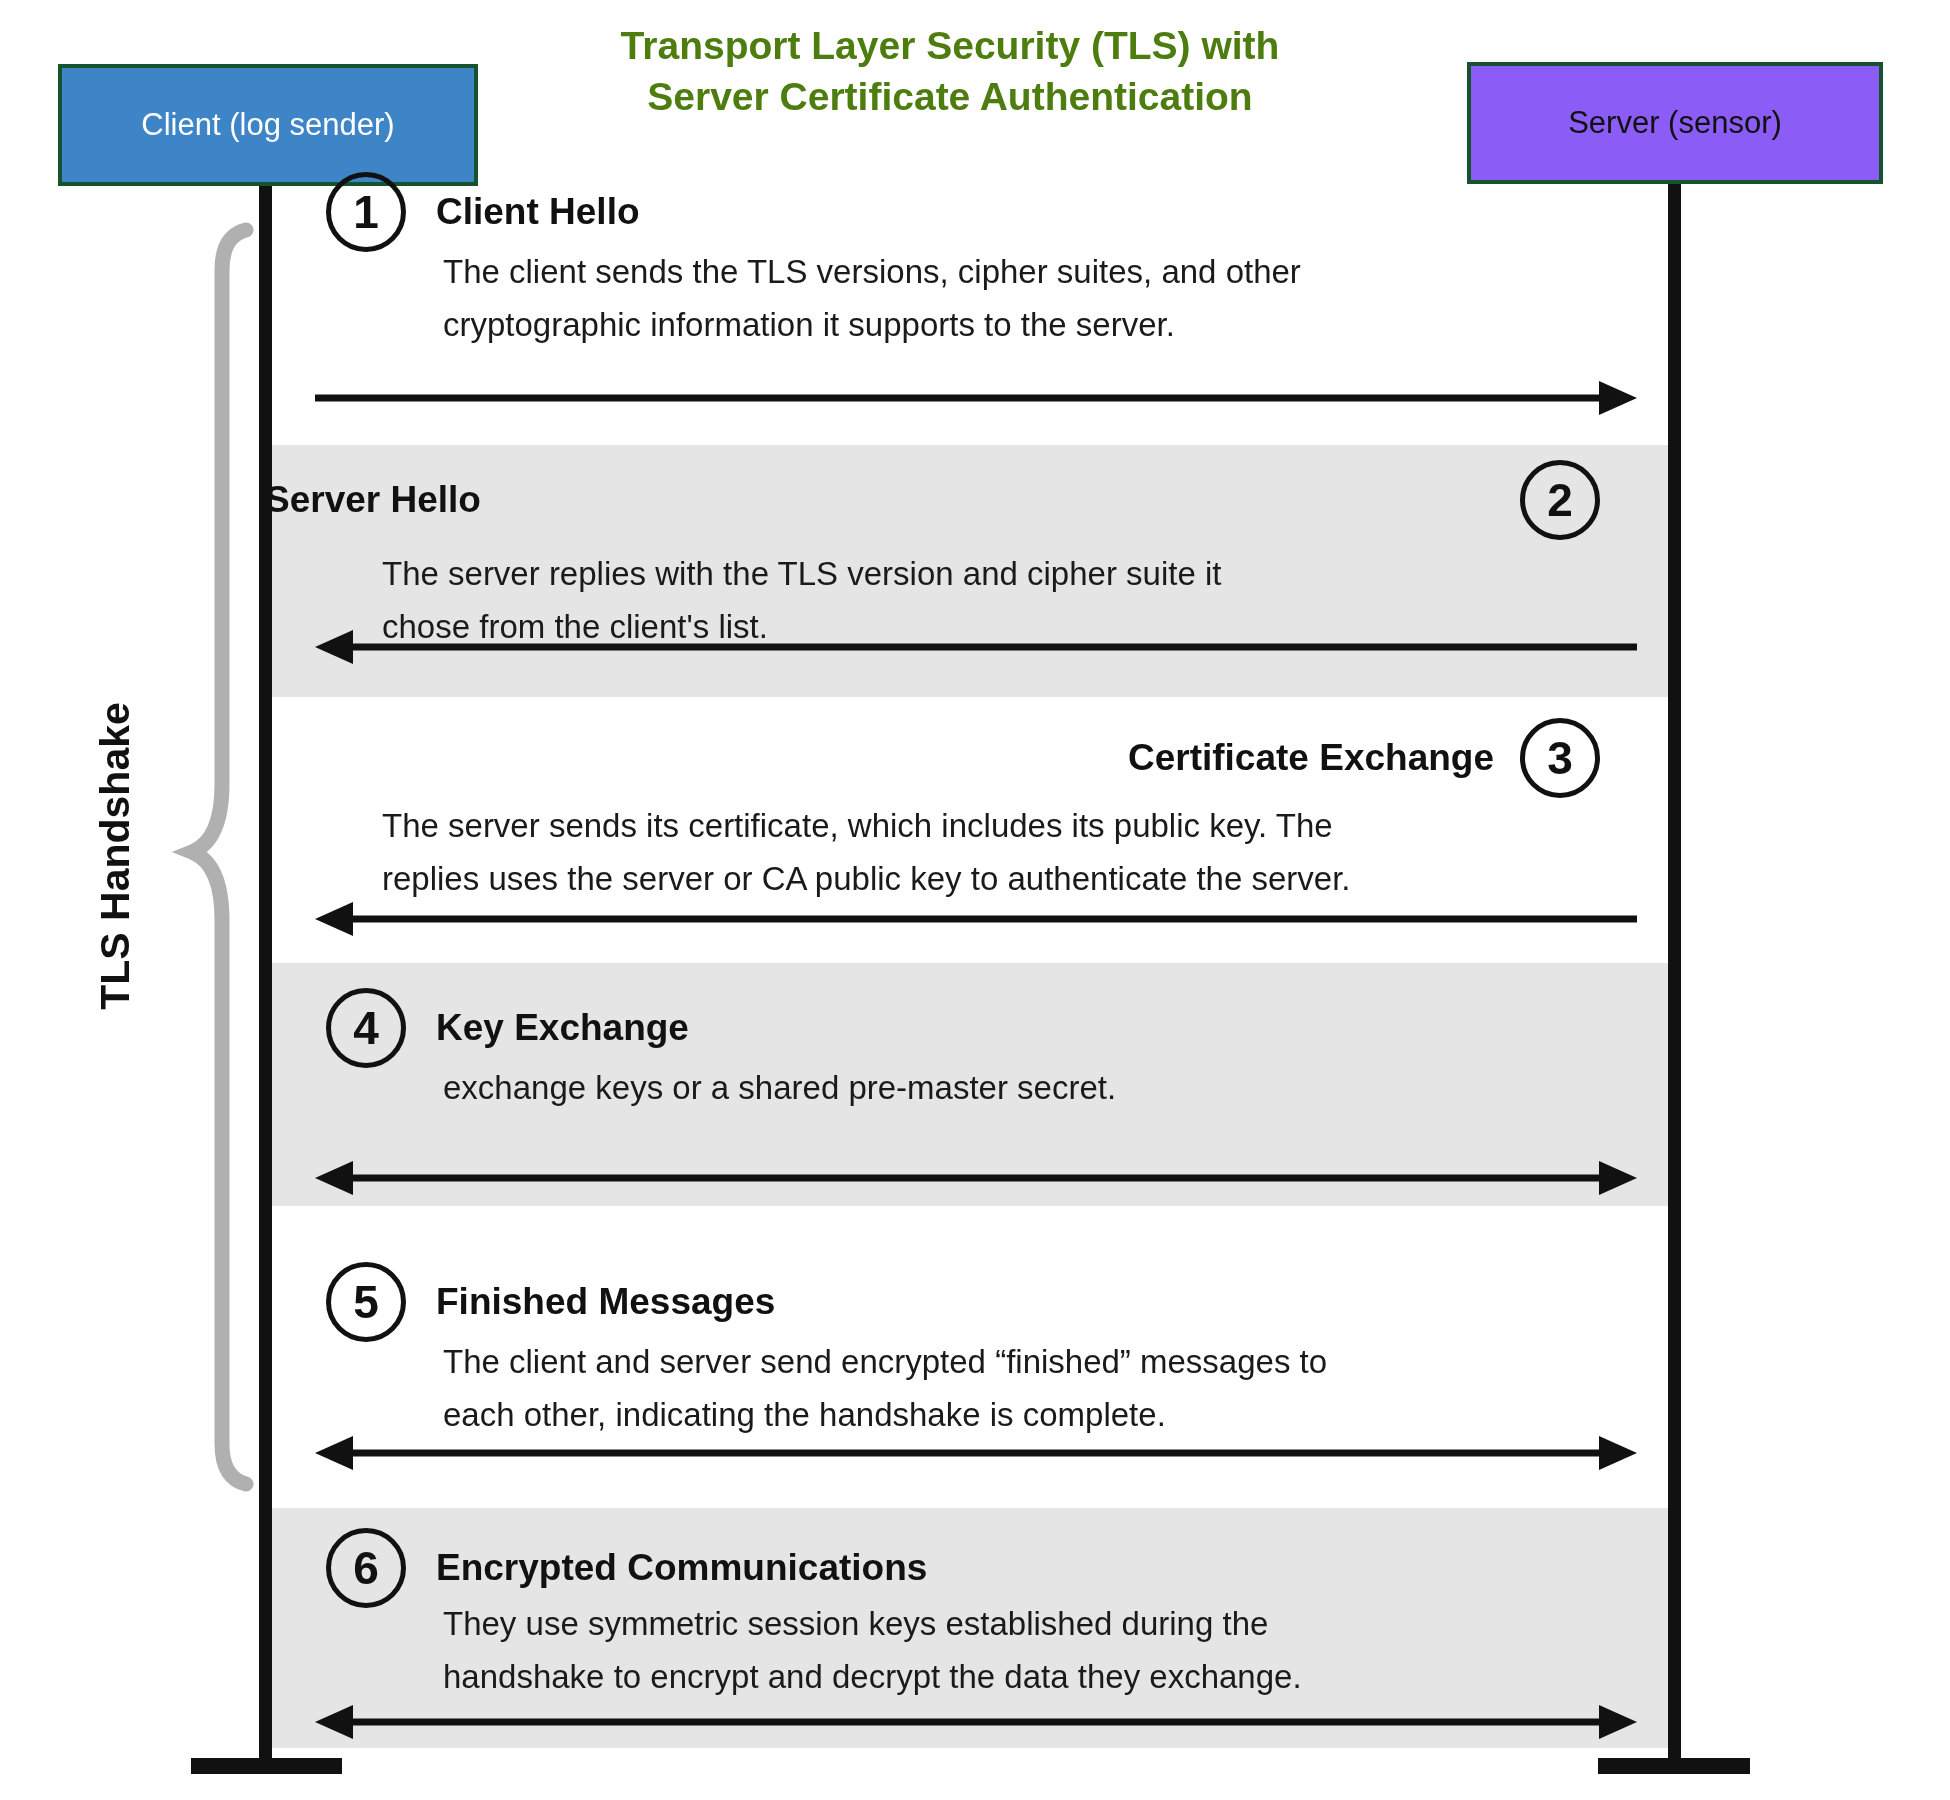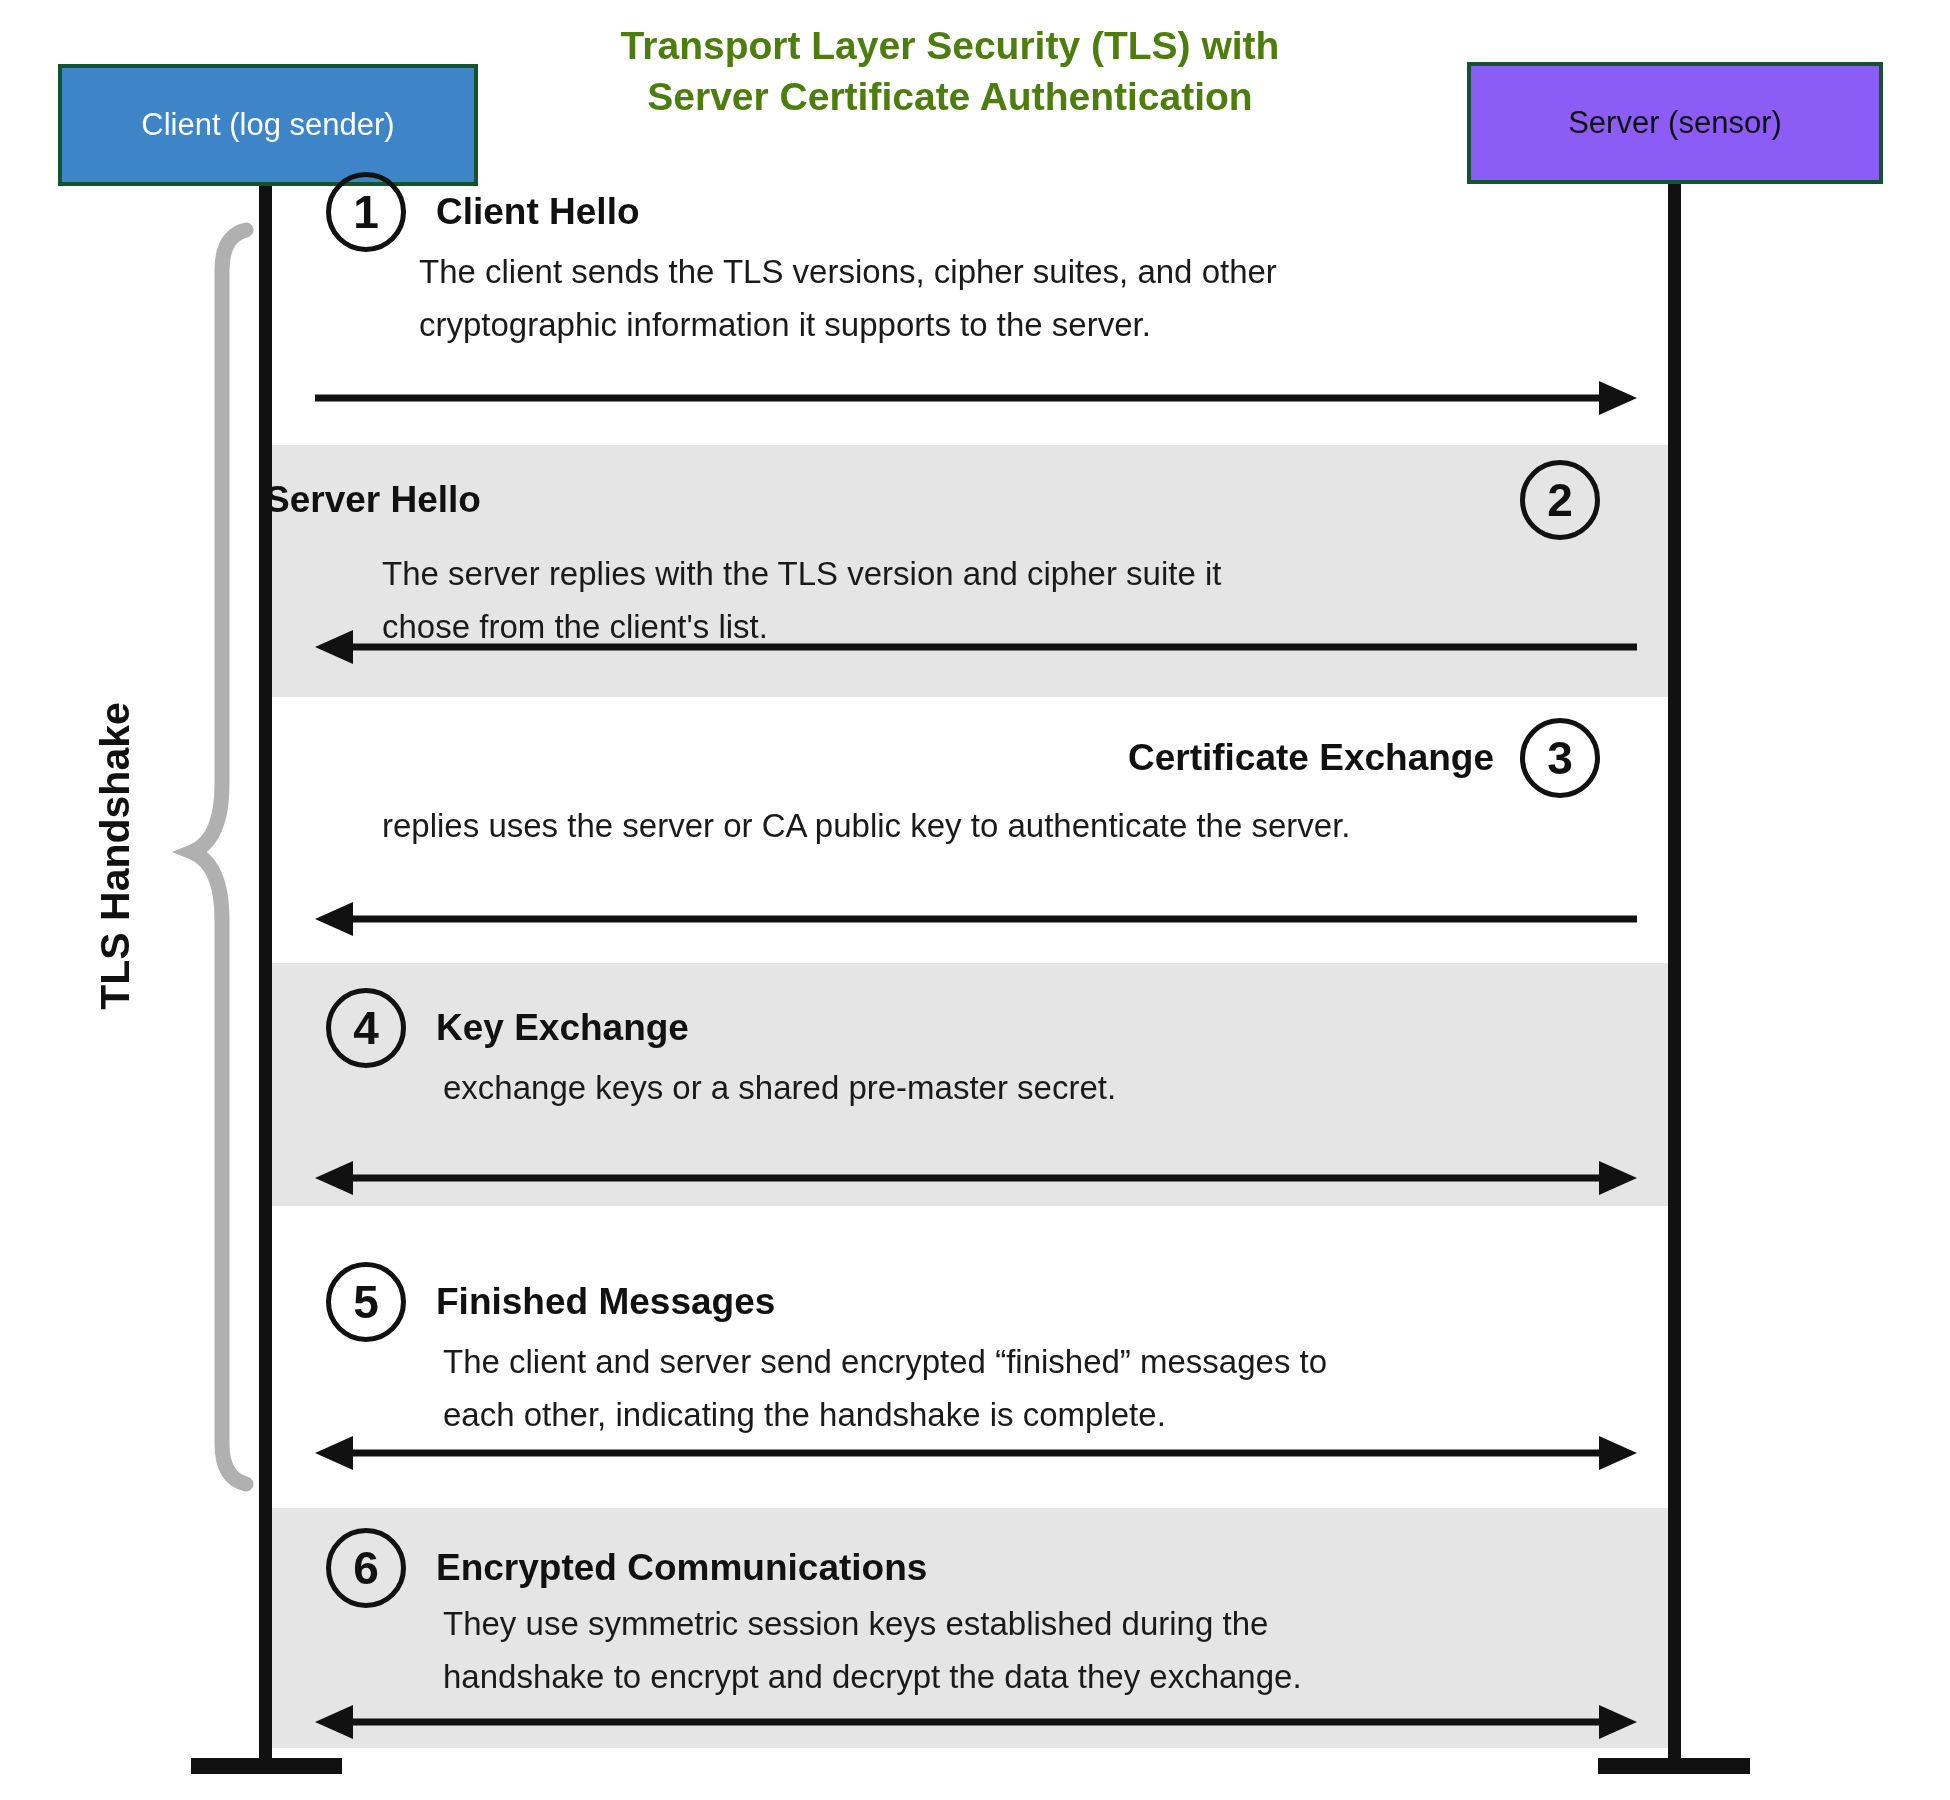--- a/index.html
+++ b/index.html
@@ -102,21 +102,21 @@
 
   <svg class="brace-svg" width="92" height="1270" viewBox="0 0 92 1270">
     <path d="M78,8 Q54,14 54,48 L54,562 Q54,618 24,630 Q54,642 54,698 L54,1222 Q54,1256 78,1262" fill="none" stroke="#b0b0b0" stroke-width="15" stroke-linecap="round"></path>
   </svg>
   <div class="brace-label">TLS Handshake</div>
 
   <div class="step-head left" style="top:172px;">
     <div class="num-circle">1</div>
     <div class="step-title">Client Hello</div>
   </div>
-  <div class="step-body" style="left:419px; top:246px;">
+  <div class="step-body" style="left:443px; top:246px;">
     <div>The client sends the TLS versions, cipher suites, and other</div>
     <div>cryptographic information it supports to the server.</div>
   </div>
   <div class="msg-arrow has-r" style="top:381px;">
     <div class="line"></div>
     <div class="head head-r"></div>
   </div>
 
   <div class="step-head right" style="top:460px;justify-content:space-between;">
     <div class="step-title">Server Hello</div>
@@ -129,20 +129,21 @@
   <div class="msg-arrow has-l" style="top:630px;">
     <div class="line"></div>
     <div class="head head-l"></div>
   </div>
 
   <div class="step-head right" style="top:718px;">
     <div class="step-title">Certificate Exchange</div>
     <div class="num-circle">3</div>
   </div>
   <div class="step-body" style="left:382px; top:800px;">
+    <div>The server sends its certificate, which includes its public key. The</div>
     <div>replies uses the server or CA public key to authenticate the server.</div>
   </div>
   <div class="msg-arrow has-l" style="top:902px;">
     <div class="line"></div>
     <div class="head head-l"></div>
   </div>
 
   <div class="step-head left" style="top:988px;">
     <div class="num-circle">4</div>
     <div class="step-title">Key Exchange</div>

